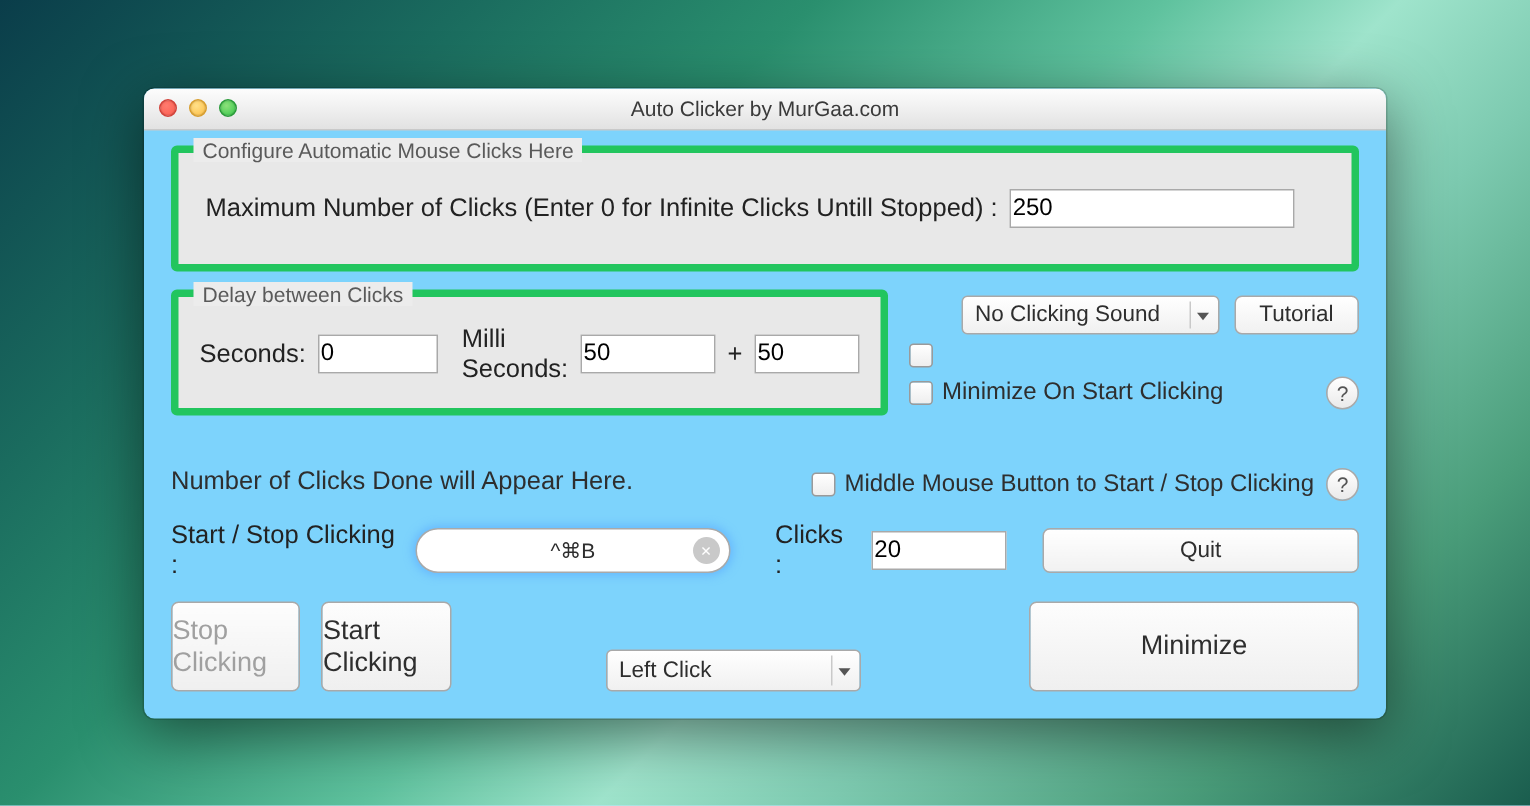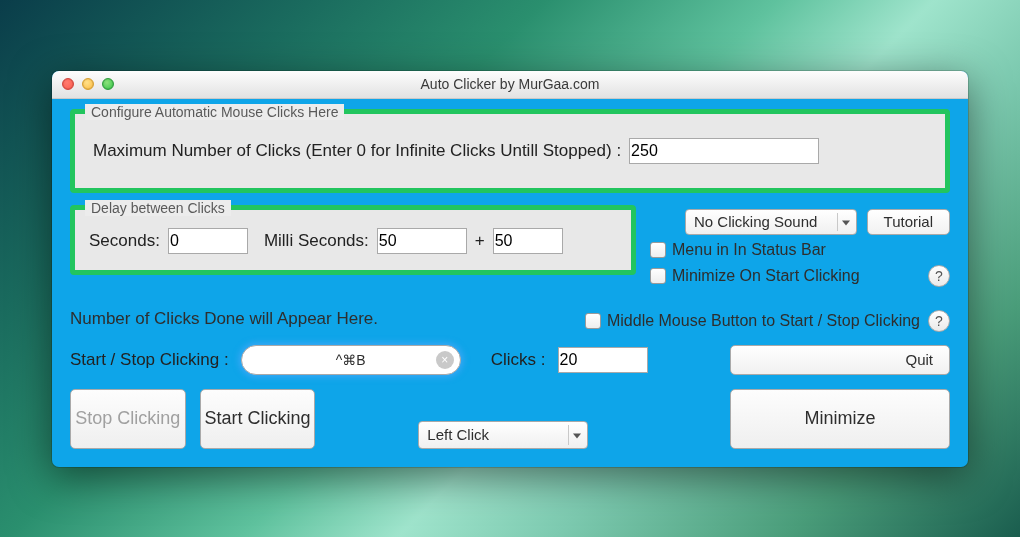--- a/index.html
+++ b/index.html
@@ -7,22 +7,22 @@
       width: 1020px;
       height: 537px;
       background: linear-gradient(135deg, #0a3d4a 0%, #1a6b5e 20%, #2a8f6e 35%, #5fc29e 50%, #9fe4cc 60%, #7dcab0 70%, #4a9d7a 85%, #1a5d4e 100%);
       font-family: "Lucida Grande", "Helvetica Neue", Arial, sans-serif;
       display: flex;
       align-items: center;
       justify-content: center;
       overflow: hidden;
     }
     .window {
-      width: 916px;
-      background: #0ea5e9;
+      width: 828px;
+      background: #7dd3fc;
       border-radius: 7px;
       box-shadow: 0 10px 40px rgba(0,0,0,0.5), 0 0 0 1px rgba(0,0,0,0.15);
       overflow: hidden;
     }
     .titlebar {
       height: 28px;
       background: linear-gradient(#fdfdfd, #e2e2e2);
       border-bottom: 1px solid #c9c9c9;
       display: flex;
       align-items: center;
@@ -114,21 +114,21 @@
     }
     .btn {
       background: linear-gradient(#ffffff, #f1f1f1);
       border: 1px solid #a9a9a9;
       border-radius: 5px;
       height: 26px;
       padding: 0 16px;
       font-size: 15px;
       display: inline-flex;
       align-items: center;
-      justify-content: flex-end;
+      justify-content: center;
     }
     .checkbox-row {
       display:flex;
       align-items:center;
       gap:6px;
       font-size:16px;
     }
     .cb {
       width:16px; height:16px;
       border:1px solid #9a9a9a;
@@ -224,21 +224,20 @@
         <div class="row" style="gap:10px;">
           <div class="select" style="flex:1;">
             <span>No Clicking Sound</span>
           </div>
           <div class="btn">
               <span>Tutorial</span>
             </div>
         </div>
         <div class="checkbox-row">
           <div class="cb"></div>
-          <span>Menu in In Status Bar</span>
         </div>
         <div class="row" style="gap:8px;">
           <div class="checkbox-row" style="flex:1;">
             <div class="cb"></div>
             <span>Minimize On Start Clicking</span>
           </div>
           <div class="help">
               <span>?</span>
             </div>
         </div>

